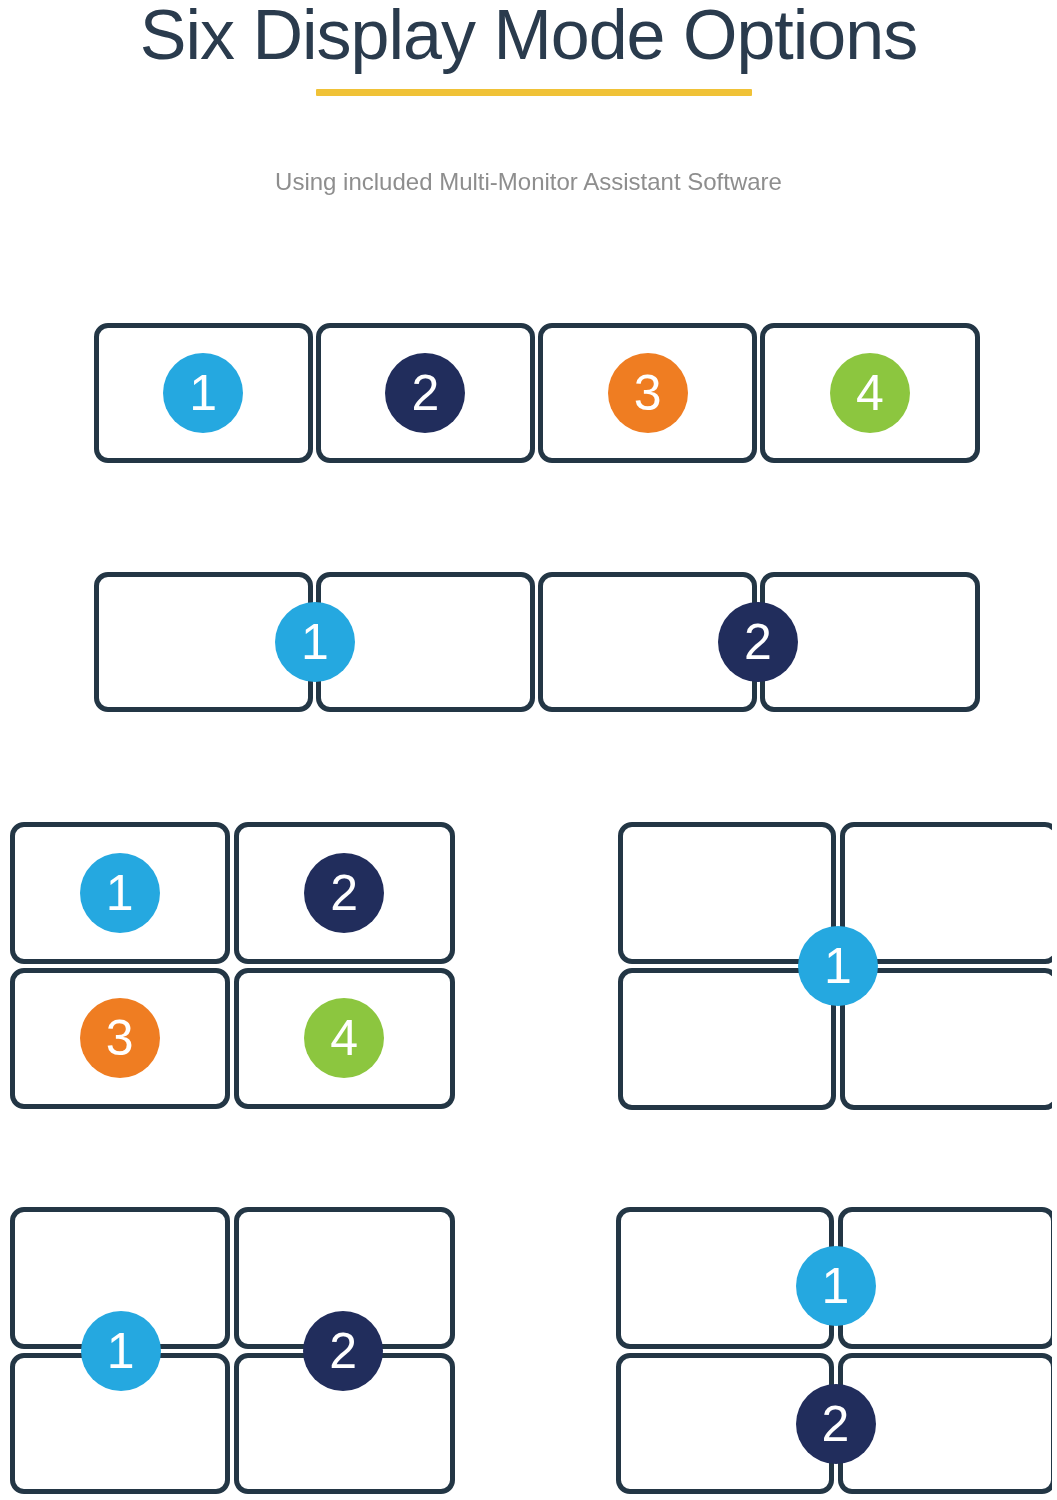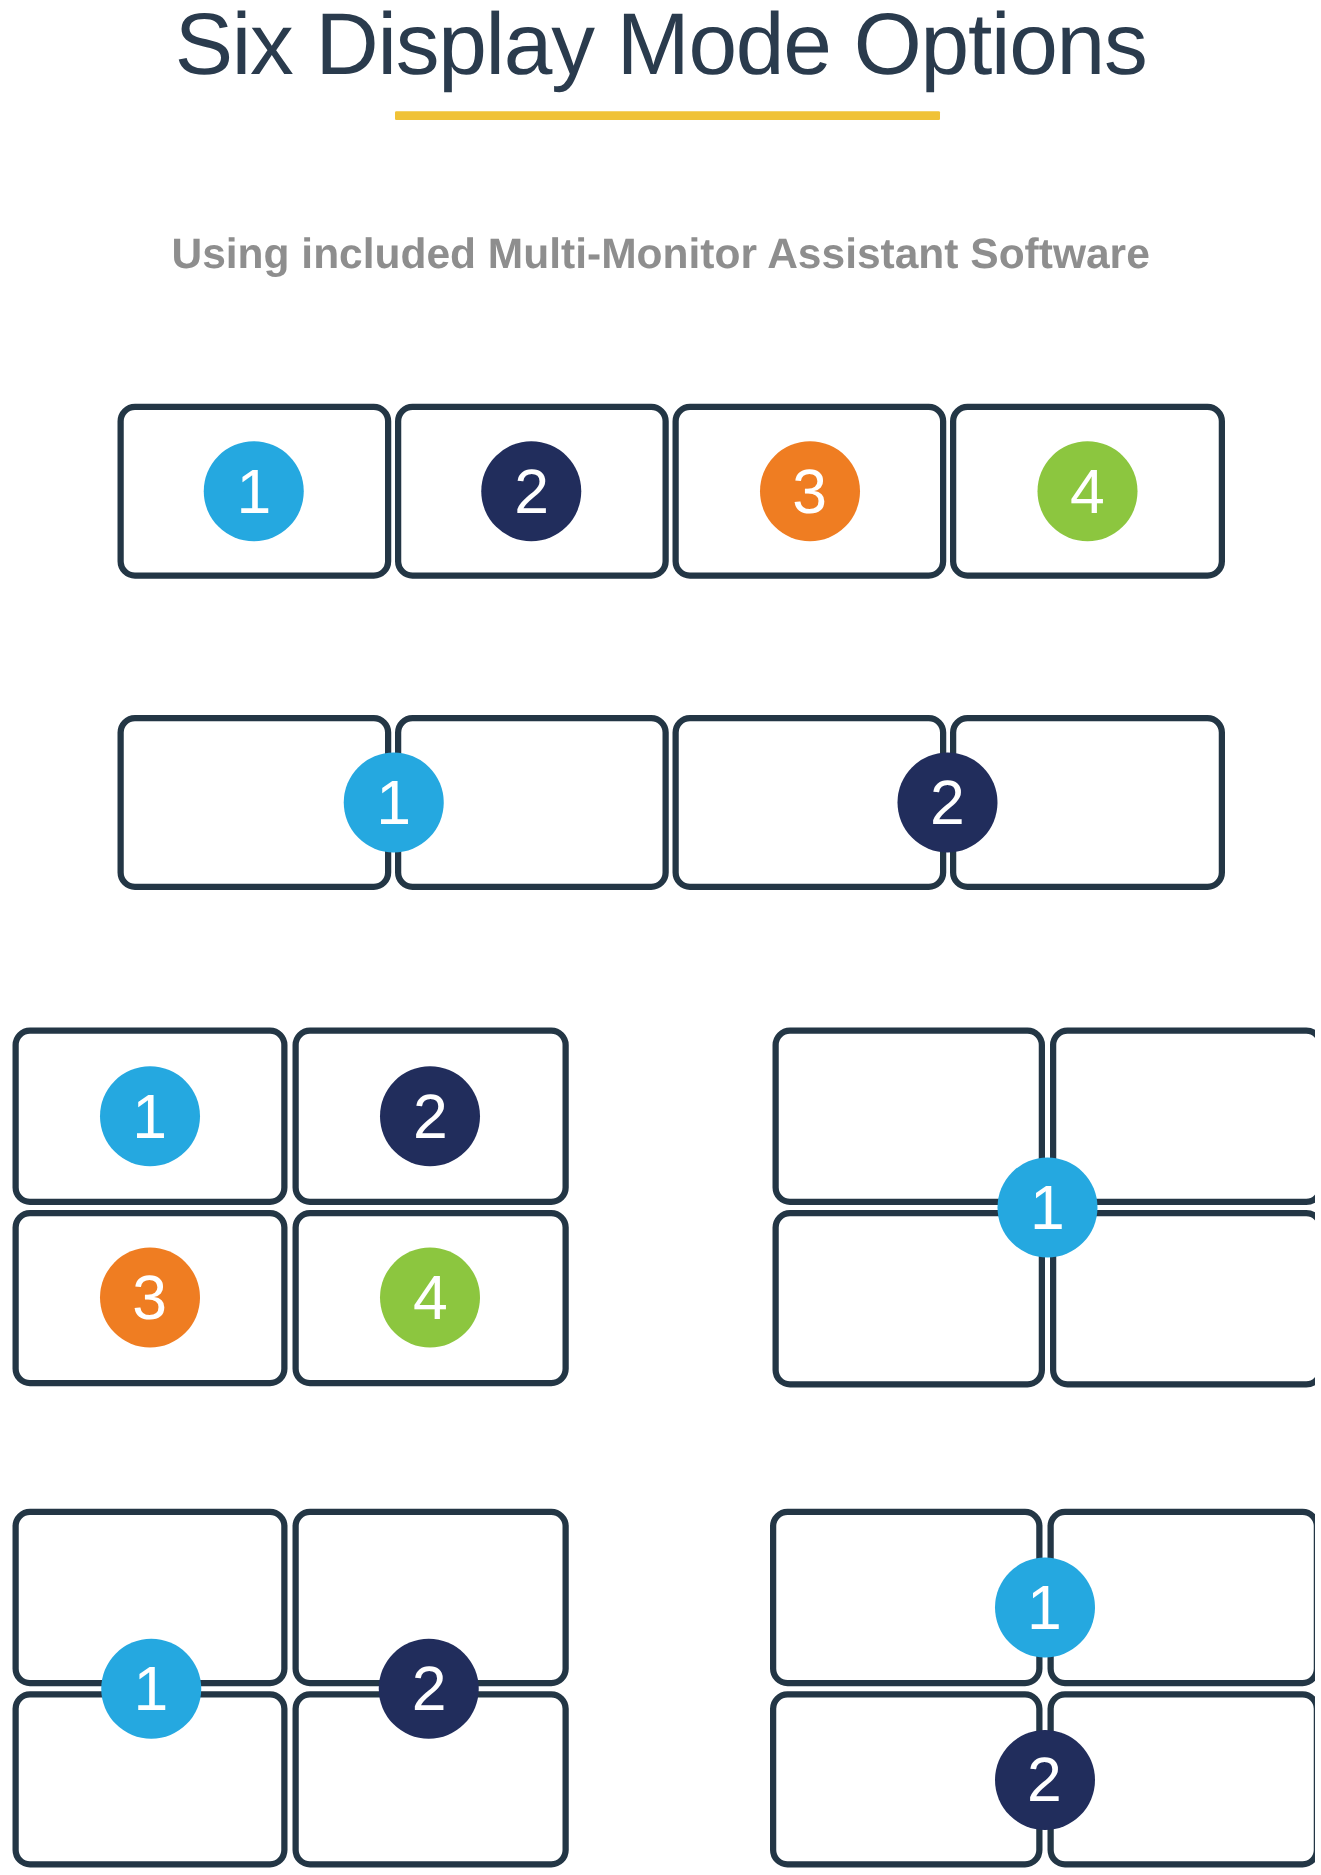--- a/index.html
+++ b/index.html
@@ -7,22 +7,22 @@
   .page{position:relative; width:1046px; height:1500px; margin:0 auto;
         background:var(--page-bg,#fff); overflow:hidden;}
 
   
   .title{position:absolute; top:-10px; left:0; right:0; text-align:center;
          font-size:70px; font-weight:200; letter-spacing:-1px;
          color:var(--title-color,#2a3b4d); line-height:1.3; margin:0;}
   .underline{position:absolute; top:89px; left:310px; width:436px; height:7px;
              background:var(--underline,#f0c237); border-radius:1px;}
   .subtitle{position:absolute; top:168px; left:0; right:0; text-align:center;
-            font-size:34px; font-weight:700; color:var(--subtitle-color,#8e8e8e);
-            margin:16px;}
+            font-size:24px; font-weight:400; color:var(--subtitle-color,#8e8e8e);
+            margin:0;}
 
   
   .mode{position:absolute; box-sizing:border-box;}
   .mode-row{display:flex; gap:3px;}
   .mode-grid{display:grid; grid-template-columns:1fr 1fr; grid-template-rows:1fr 1fr; gap:4px;}
 
   .mode1{left:88px;  top:323px;  width:886px; height:140px;}
   .mode2{left:88px;  top:572px;  width:886px; height:140px;}
   .mode3{left:4px;   top:822px;  width:445px; height:287px;}
   .mode4{left:612px; top:822px;  width:441px; height:288px;}

